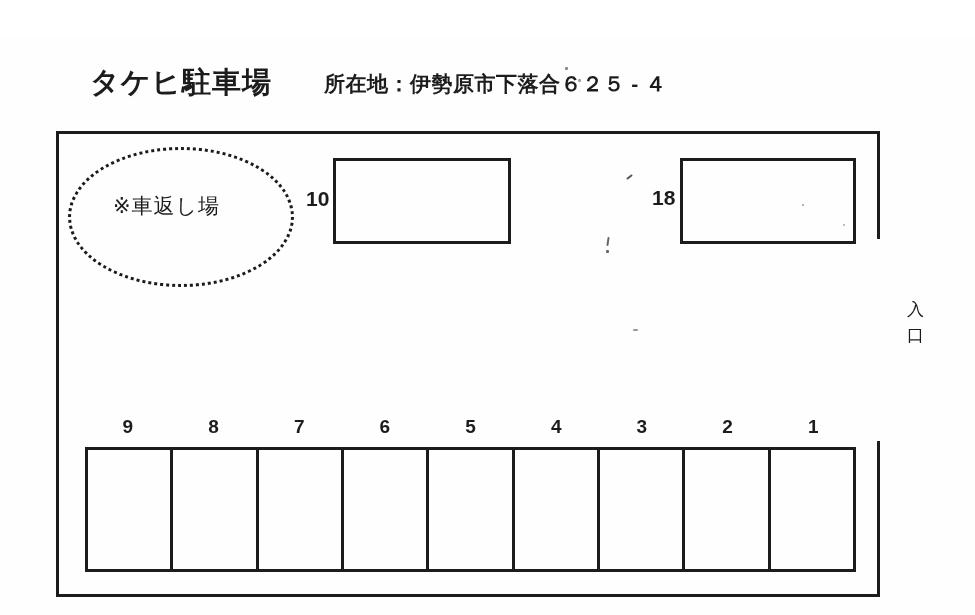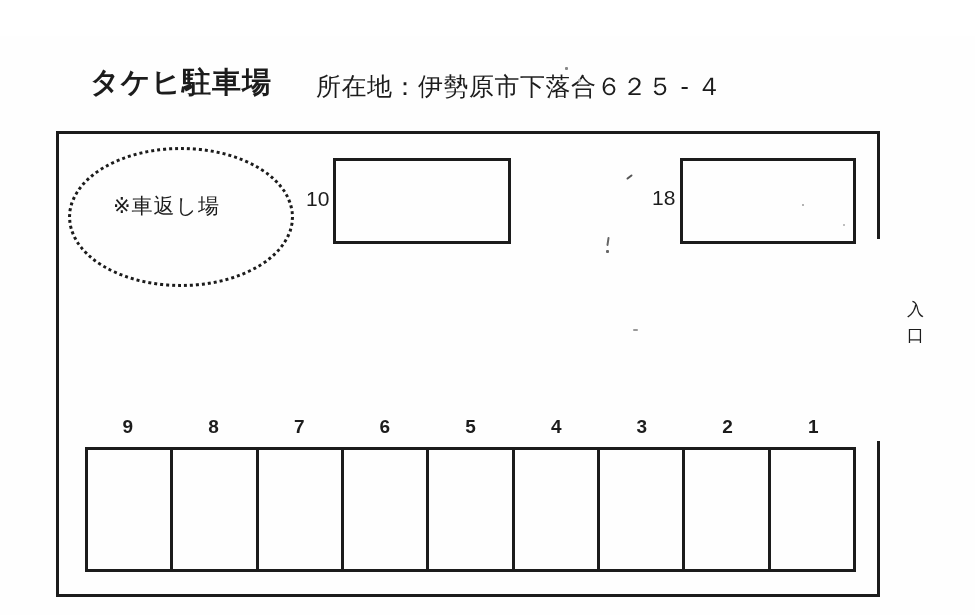--- a/index.html
+++ b/index.html
@@ -1,34 +1,34 @@
 <!DOCTYPE html>
 <html><head>
 <meta charset="utf-8">
 <style>
   html,body{margin:0;padding:0;background:#ffffff;}
   .canvas{
     position:relative;width:975px;height:615px;background:#fefefe;
     font-family:"Liberation Sans","DejaVu Sans",sans-serif;color:#1c1c1c;overflow:hidden;margin-top:36px;
   }
   .title{position:absolute;left:90px;top:27px;font-size:29px;font-weight:600;letter-spacing:1px;white-space:nowrap;}
-  .address{position:absolute;left:316px;top:34px;font-size:25px;font-weight:400;letter-spacing:.5px;white-space:nowrap;}
+  .address{position:absolute;left:324px;top:34px;font-size:21px;font-weight:700;letter-spacing:.5px;white-space:nowrap;}
 
   .outer{position:absolute;left:56px;top:95px;width:824px;height:466px;
     border:3px solid #1c1c1c;box-sizing:border-box;}
   .gap-cover{position:absolute;left:874px;top:203px;width:12px;height:202px;background:#fefefe;}
 
   .ellipse{position:absolute;left:68px;top:111px;width:226px;height:140px;
     border:3px dotted #1b1b1b;border-radius:50%;box-sizing:border-box;}
   .turn-label{position:absolute;left:42px;top:42px;font-size:21px;font-weight:500;letter-spacing:1px;white-space:nowrap;}
 
   .stall-box{position:absolute;border:3px solid #1c1c1c;box-sizing:border-box;background:transparent;}
   .box-10{left:333px;top:122px;width:178px;height:86px;}
   .box-11{left:680px;top:122px;width:176px;height:86px;}
-  .stall-label{position:absolute;font-size:21px;font-weight:400;}
+  .stall-label{position:absolute;font-size:21px;font-weight:700;}
   .label-10{left:306px;top:151px;}
   .label-11{left:652px;top:150px;}
 
   .entrance{position:absolute;left:904px;top:250px;font-size:17px;font-weight:500;
     writing-mode:vertical-lr;text-orientation:upright;letter-spacing:1.85em;}
 
   .row-numbers{position:absolute;left:85px;top:380px;width:771px;display:flex;}
   .row-numbers span{flex:1;text-align:center;font-size:19px;font-weight:700;}
 
   .stall-row{position:absolute;left:85px;top:411px;width:771px;height:125px;

